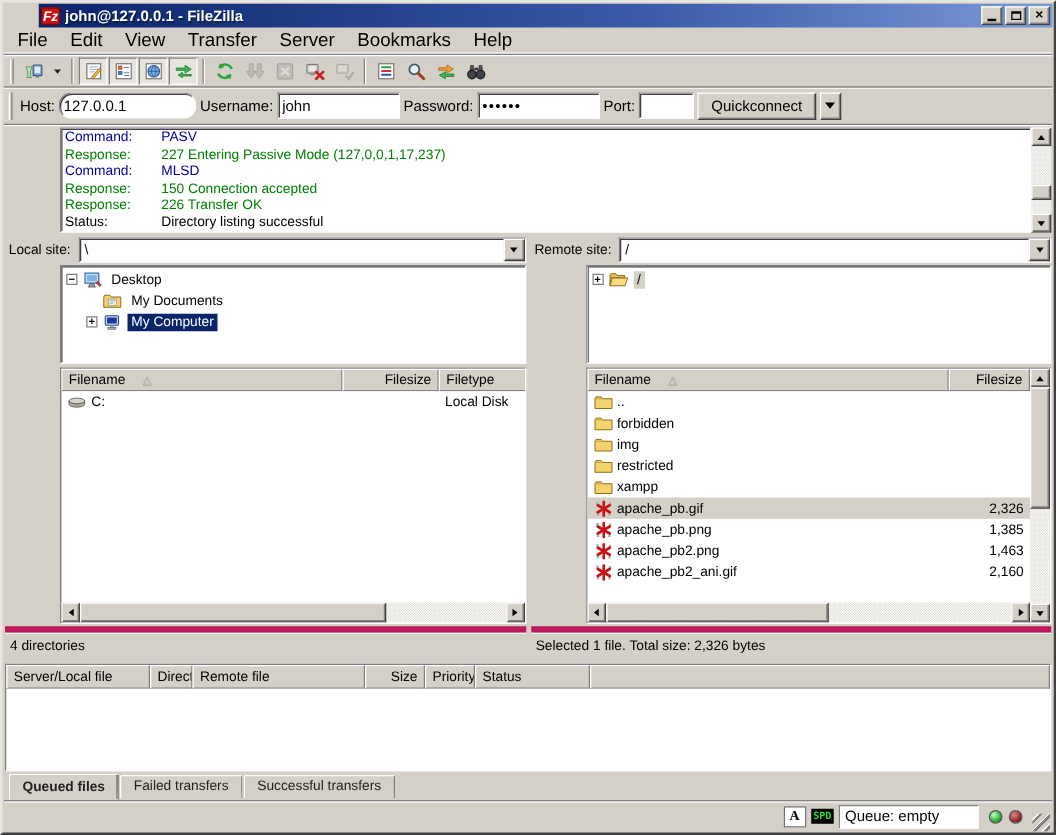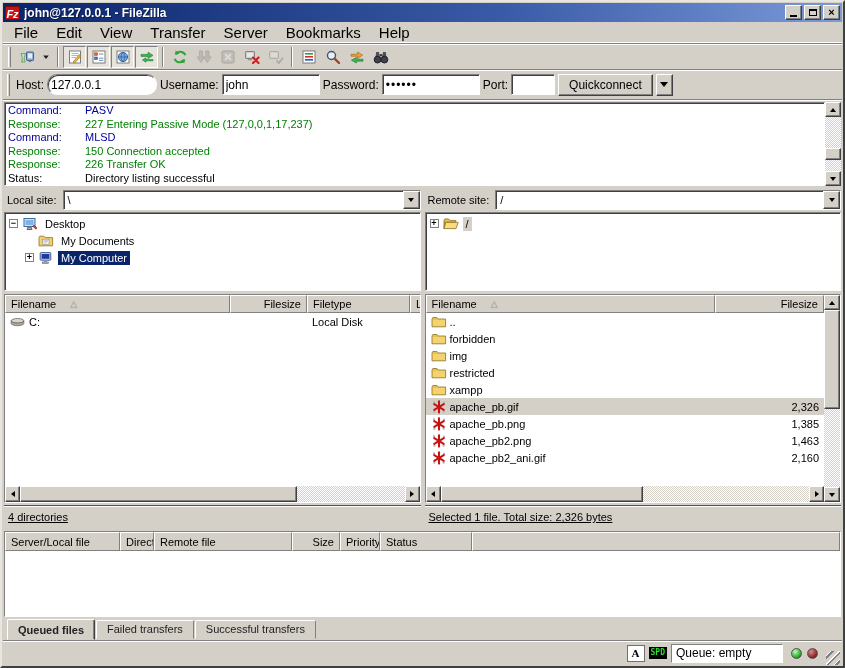--- a/index.html
+++ b/index.html
@@ -10,21 +10,21 @@
     position:relative; width:845px; height:668px;
     background:#D4D0C8;
     border:2px solid; border-color:#e8e6e0 #404040 #404040 #e8e6e0;
     display:flex; flex-direction:column; padding:1px;
   }
 
   
   .titlebar {
     height:19px; flex:0 0 19px;
     background:linear-gradient(90deg,#0a246a 0%,#3a5ba8 60%,#7b9ad9 100%);
-    display:flex; align-items:center; padding:0 2px; color:#fff;
+    display:flex; align-items:center; padding:0 2px; color:#fff;margin-left:28px;
   }
   .app-icon {
     width:15px; height:14px; background:#cc1111; color:#fff;
     font-weight:bold; font-style:italic; font-size:11px; line-height:14px;
     text-align:center; margin-right:4px; border:1px solid #7a0a0a; flex:0 0 15px;
   }
   .title-text { font-weight:bold; font-size:12px; flex:1; white-space:nowrap; overflow:hidden;
     text-shadow:1px 1px 0 rgba(0,0,0,.4); }
   .tb-ctl {
     width:17px; height:15px; margin-left:2px; background:#D4D0C8;
@@ -66,21 +66,21 @@
   .f-host { width:110px;border-radius:10px; } .f-user { width:98px; } .f-pass { width:98px; letter-spacing:1px; } .f-port { width:44px; }
   .qlabel { white-space:nowrap; }
   .qc-btn { height:22px; padding:0 10px; font-size:12px; background:#D4D0C8;
     border:1px solid; border-color:#fff #404040 #404040 #fff; box-shadow:inset -1px -1px 0 #808080; }
   .qc-drop { width:17px; height:22px; background:#D4D0C8; display:flex;align-items:center;justify-content:center;
     border:1px solid; border-color:#fff #404040 #404040 #fff; box-shadow:inset -1px -1px 0 #808080; }
   .tri-down { width:0;height:0;border-left:4px solid transparent;border-right:4px solid transparent;border-top:5px solid #000; }
 
   
   .sunken { background:#fff; border:1px solid; border-color:#808080 #fff #fff #808080;
-    box-shadow:inset 1px 1px 0 #404040; }
+    box-shadow:inset 1px 1px 0 #404040;margin-left:44px; }
   .checker { background-color:#fff;
     background-image:linear-gradient(45deg,#d4d0c8 25%,transparent 25%,transparent 75%,#d4d0c8 75%),
                      linear-gradient(45deg,#d4d0c8 25%,transparent 25%,transparent 75%,#d4d0c8 75%);
     background-size:2px 2px; background-position:0 0,1px 1px; }
   .sb-btn { background:#D4D0C8; border:1px solid; border-color:#fff #404040 #404040 #fff;
     box-shadow:inset -1px -1px 0 #808080; display:flex; align-items:center; justify-content:center; }
   .sb-thumb { background:#D4D0C8; border:1px solid; border-color:#fff #404040 #404040 #fff;
     box-shadow:inset -1px -1px 0 #808080; }
   .arr { width:0; height:0; }
   .arr.up { border-left:3px solid transparent;border-right:3px solid transparent;border-bottom:4px solid #000; }
@@ -136,21 +136,21 @@
   .hcell.right { justify-content:flex-end; }
   .sort-tri { color:#b8b4aa; font-size:9px; margin-left:14px; text-shadow:0 0 1px #808080; }
   .list-body { flex:1; overflow:hidden; background:#fff; }
   .list-row { display:grid; height:17px; align-items:center; }
   .list-row.selected { background:#d4d0c8; }
   .cell { padding:0 5px; white-space:nowrap; overflow:hidden; display:flex; align-items:center; }
   .cell.right { justify-content:flex-end; }
   .cell .tree-icon { margin-right:3px; }
 
   .pane-status { height:20px; flex:0 0 20px; display:flex; align-items:center; padding:11px 4px;
-    border-top:1px solid #be185d; box-shadow:inset 0 1px 0 #fff; margin-top:2px;text-decoration:underline; }
+    border-top:5px solid #be185d; box-shadow:inset 0 1px 0 #fff; margin-top:2px; }
 
   
   .queuewrap { flex:0 0 86px; margin:3px 1px 0 1px; display:flex; flex-direction:column; }
   .queue-header { height:19px; flex:0 0 19px; display:grid; background:#D4D0C8; }
   .queue-body { flex:1; background:#fff; }
 
   .tabs { height:23px; flex:0 0 23px; display:flex; align-items:flex-end; padding-left:4px; gap:1px; }
   .tab { padding:2px 10px 3px 10px; background:#D4D0C8; border:1px solid; margin-bottom:1px;
     border-color:#fff #808080 #d4d0c8 #fff; border-radius:2px 2px 0 0; color:#222; }
   .tab.active { font-weight:bold; border-color:#fff #404040 #d4d0c8 #fff; padding-top:4px; margin-bottom:0;

